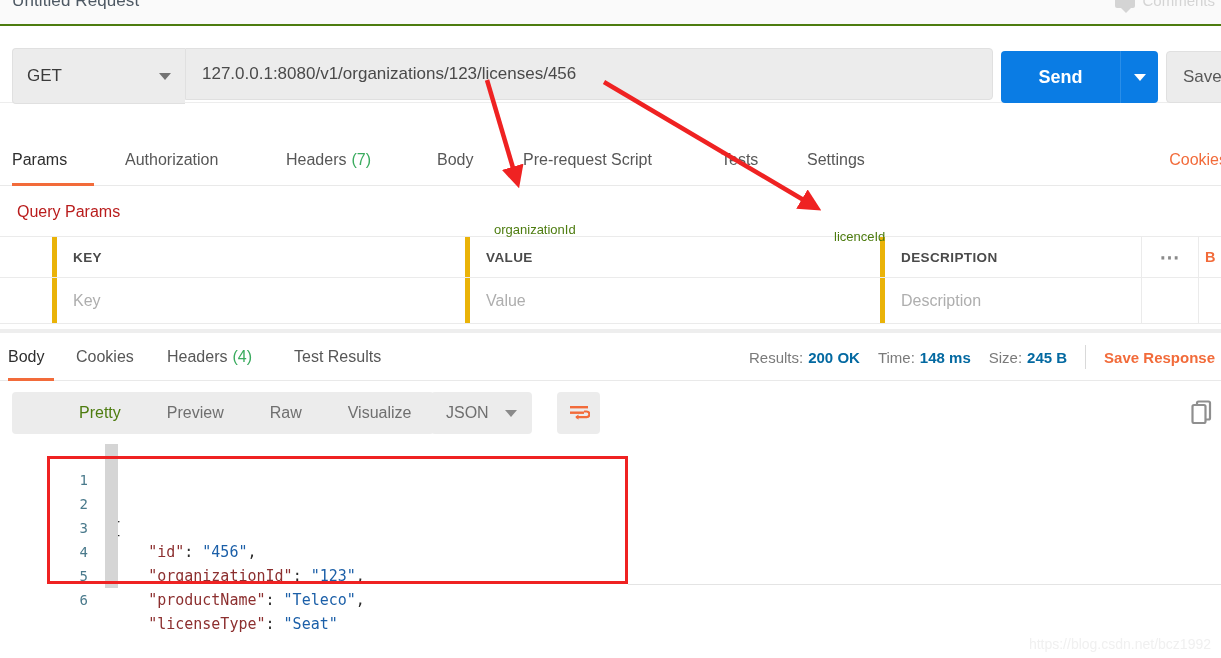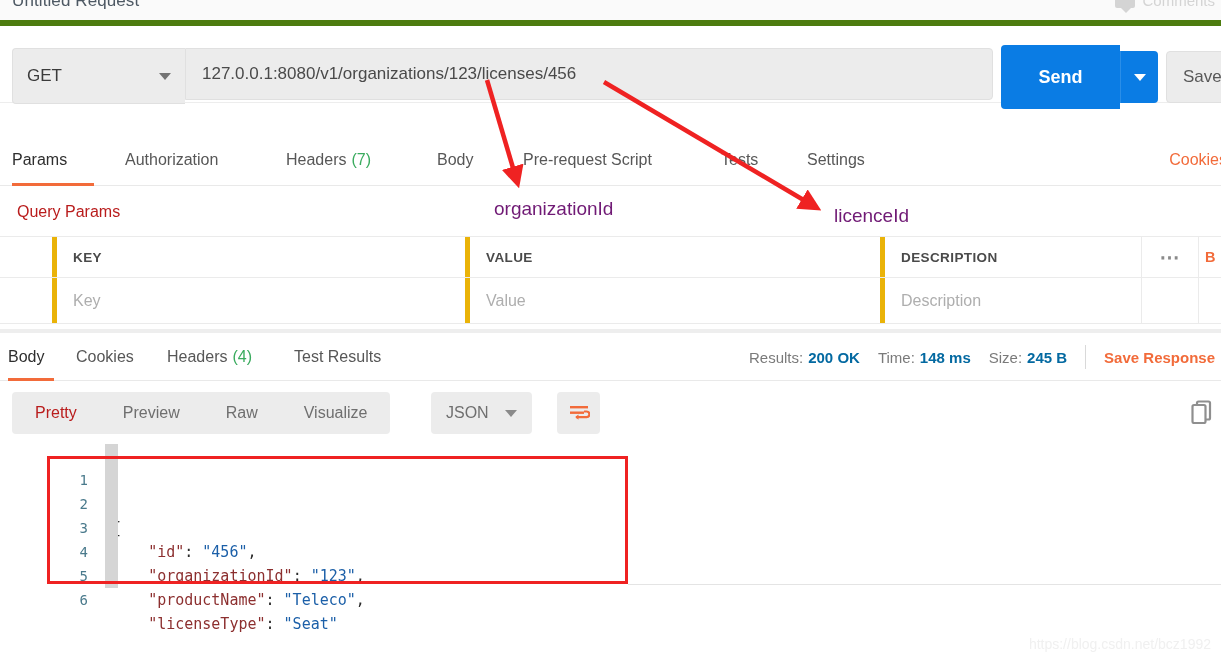--- a/index.html
+++ b/index.html
@@ -15,21 +15,21 @@
   #app {
     position: relative;
     width: 1221px; height: 658px;
     background: #ffffff;
   }
 
   
   .title-strip {
     position: absolute; left: 0; top: 0; width: 1221px; height: 26px;
     background: #fafafa;
-    border-bottom: 6px solid #4d7c0f;
+    border-bottom: 2px solid #4d7c0f;
   }
   .req-title {
     position: absolute; left: 12px; top: -9px;
     font-size: 17px; color: #4d5863;
     letter-spacing: .1px;
     white-space: nowrap;
   }
   .comments-box {
     position: absolute; right: 6px; top: -8px;
     display: flex; align-items: center; gap: 7px;
@@ -81,21 +81,21 @@
     border-radius: 0 4px 4px 0;
     display: flex; align-items: center;
     padding: 8px 16px;
     font-size: 17px; color: #4a4a4a;
     white-space: nowrap; overflow: hidden;
     cursor: text;
   }
   .send-btn {
     position: absolute; left: 1001px; top: 50px;
     transform: translateY(-50%);
-    width: 119px; height: 64px;
+    width: 119px; height: 52px;
     background: #0a7ce4;
     border-radius: 4px 0 0 4px;
     display: flex; align-items: center; justify-content: center;
     color: #ffffff; font-size: 18px; font-weight: 600;
     cursor: pointer;
   }
   .send-caret-btn {
     position: absolute; left: 1120px; top: 50px;
     transform: translateY(-50%);
     width: 38px; height: 52px;
@@ -227,21 +227,21 @@
     height: 42px; background: #ececec;
     border-radius: 4px;
     display: flex; align-items: center;
   }
   .seg {
     padding: 0 23px; height: 42px;
     display: flex; align-items: center;
     font-size: 16px; color: #6f6f6f;
     cursor: pointer; white-space: nowrap;
   }
-  .seg.active { color: #b91c1c; }
+  .seg.active { color: #4d7c0f; margin-left: 44px; }
   .json-select {
     position: absolute; left: 431px; top: 10px;
     height: 42px; background: #ececec;
     border-radius: 4px;
     display: flex; align-items: center; gap: 16px;
     padding: 0 15px;
     font-size: 16px; color: #6f6f6f;
     cursor: pointer;
   }
   .caret-gray {
@@ -294,24 +294,25 @@
   }
 
   
   .overlay {
     position: absolute; left: 0; top: 0;
     width: 1221px; height: 658px;
     pointer-events: none;
   }
   .anno-text {
     position: absolute;
-    color: #701a75;
-    font-size: 19px;
+    color: #4d7c0f;
+    font-size: 13px;
     font-family: "Liberation Sans", sans-serif;
     white-space: nowrap;
+    margin-top: 24px;
   }
   .redbox {
     position: absolute;
     left: 47px; top: 456px;
     width: 581px; height: 128px;
     border: 3px solid #ef2222;
   }
 
   
   .watermark {

